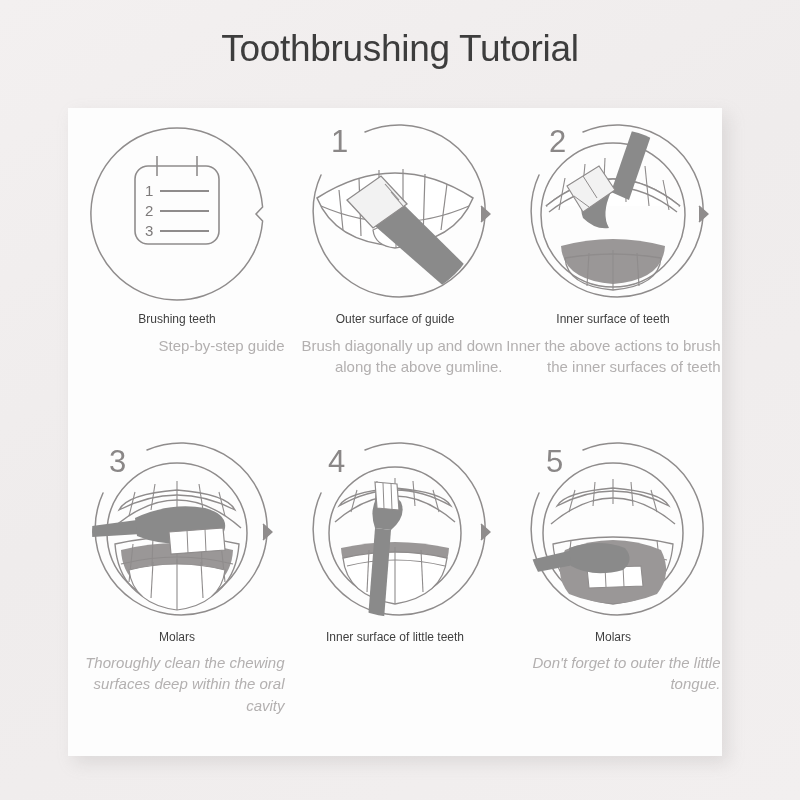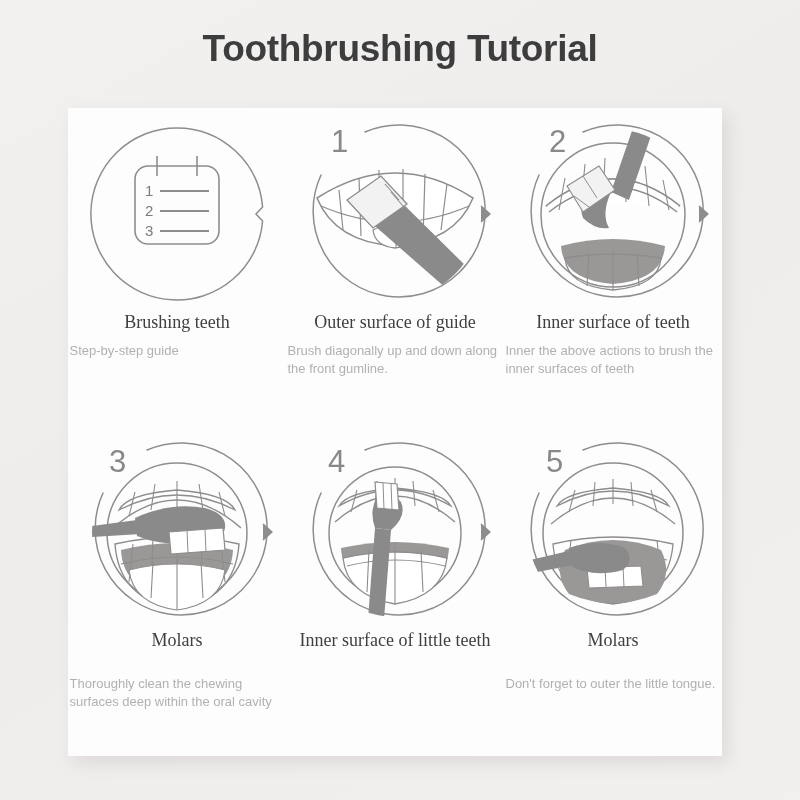--- a/index.html
+++ b/index.html
@@ -19,21 +19,21 @@
     inset: 0;
     background: linear-gradient(150deg, #f3f0f0 0%, #efecec 45%, #f2efef 100%);
   }
   .page-title {
     position: absolute;
     top: 28px;
     left: 0;
     width: 800px;
     text-align: center;
     font-size: 37px;
-    font-weight: bold;
+    font-weight: normal;
     color: #3d3d3d;
     letter-spacing: -0.3px;
   }
   .card {
     position: absolute;
     left: 68px;
     top: 108px;
     width: 654px;
     height: 648px;
     background: #fdfdfd;
@@ -57,37 +57,36 @@
   }
   .art {
     width: 200px;
     height: 200px;
     position: relative;
     margin-top: 6px;
   }
   .art svg { display: block; width: 200px; height: 200px; }
 
   .p-title {
-    font-size: 18px;
+    font-size: 12px;
     color: #3f3f3f;
     text-align: center;
     margin-top: -2px;
     white-space: nowrap;
-    font-family: Liberation Serif, serif;
   }
   .p-desc {
-    font-size: 13px;
+    font-size: 15px;
     color: #b3b0b0;
-    text-align: left;
+    text-align: right;
     line-height: 1.42;
     margin-top: 9px;
     width: 215px;
   }
   .row2 .art { margin-top: 0px; }
-  .row2 .p-desc { margin-top: 24px; }
+  .row2 .p-desc { margin-top: 8px; font-style: italic; }
 </style>
 </head>
 <body>
 
 <div id="root">
 
   <div class="page-title">Toothbrushing Tutorial</div>
 
   <div class="card">
     <div class="grid">
@@ -144,21 +143,21 @@
 
               <path d="M52 86 L86 62 L112 90 L78 114 Z" fill="#f2f2f2" stroke="#8f8c8c" stroke-width="1.3"></path>
               <path d="M90 70 L104 86" stroke="#8f8c8c" stroke-width="1.1"></path>
               <path d="M96 78 L108 92" stroke="#8f8c8c" stroke-width="1.1"></path>
             </g>
 
             <path d="M186 92 L195 100 L186 108" fill="#8f8c8c" stroke="#8f8c8c" stroke-width="1.5" stroke-linejoin="round"></path>
           </svg>
         </div>
         <div class="p-title">Outer surface of guide</div>
-        <div class="p-desc">Brush diagonally up and down along the front gumline.</div>
+        <div class="p-desc">Brush diagonally up and down along the above gumline.</div>
       </div>
 
       <div class="panel">
         <div class="art">
           <svg viewBox="0 0 200 200">
             <path d="M70 18 A86 86 0 1 1 26 61" fill="none" stroke="#8f8c8c" stroke-width="1.5" stroke-linecap="round"></path>
             <text x="36" y="38" font-family="Liberation Sans, sans-serif" font-size="31" fill="#8a8787">2</text>
             <clipPath id="c2">
                 <circle cx="100" cy="100" r="85"></circle>
               </clipPath>

